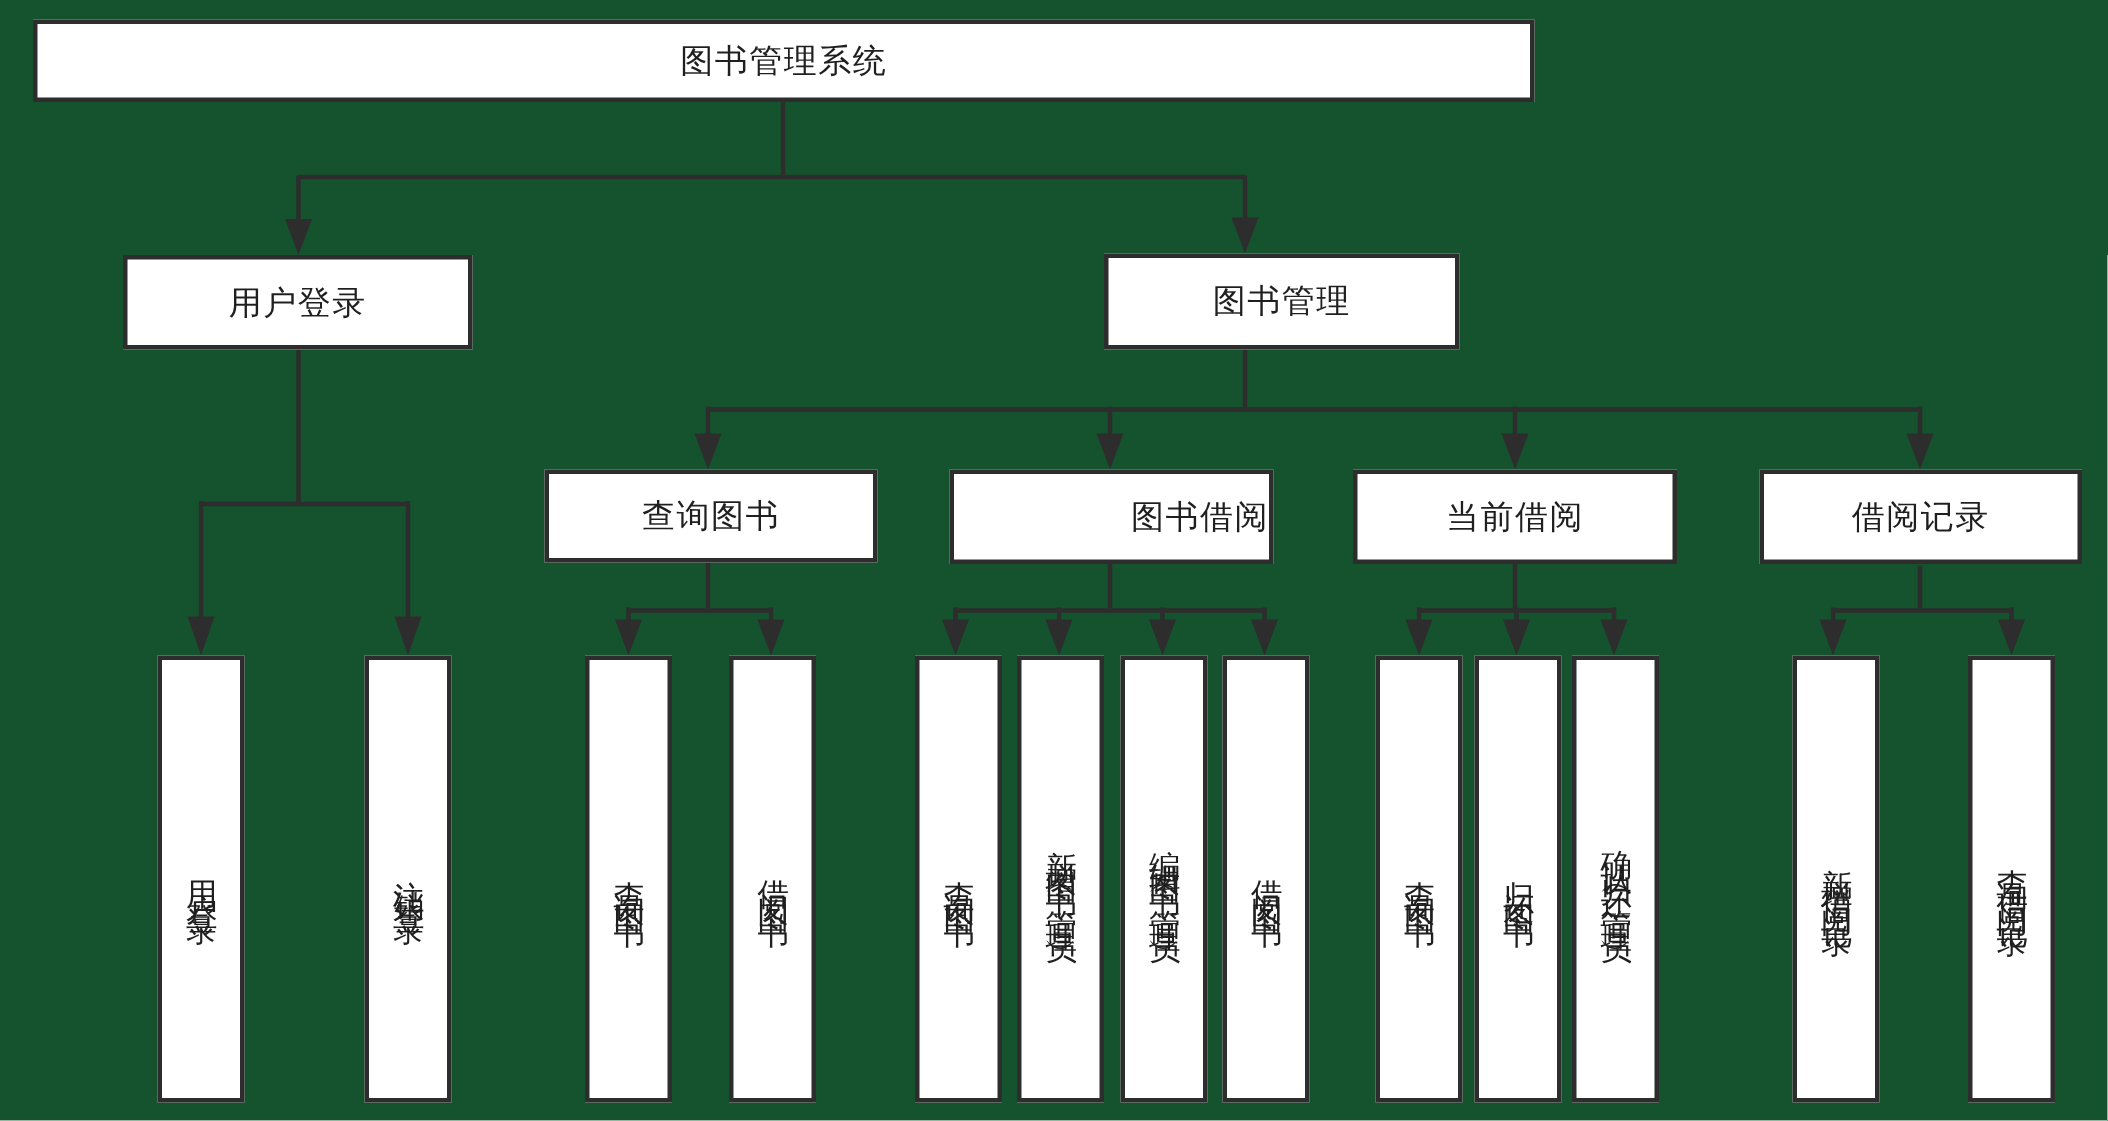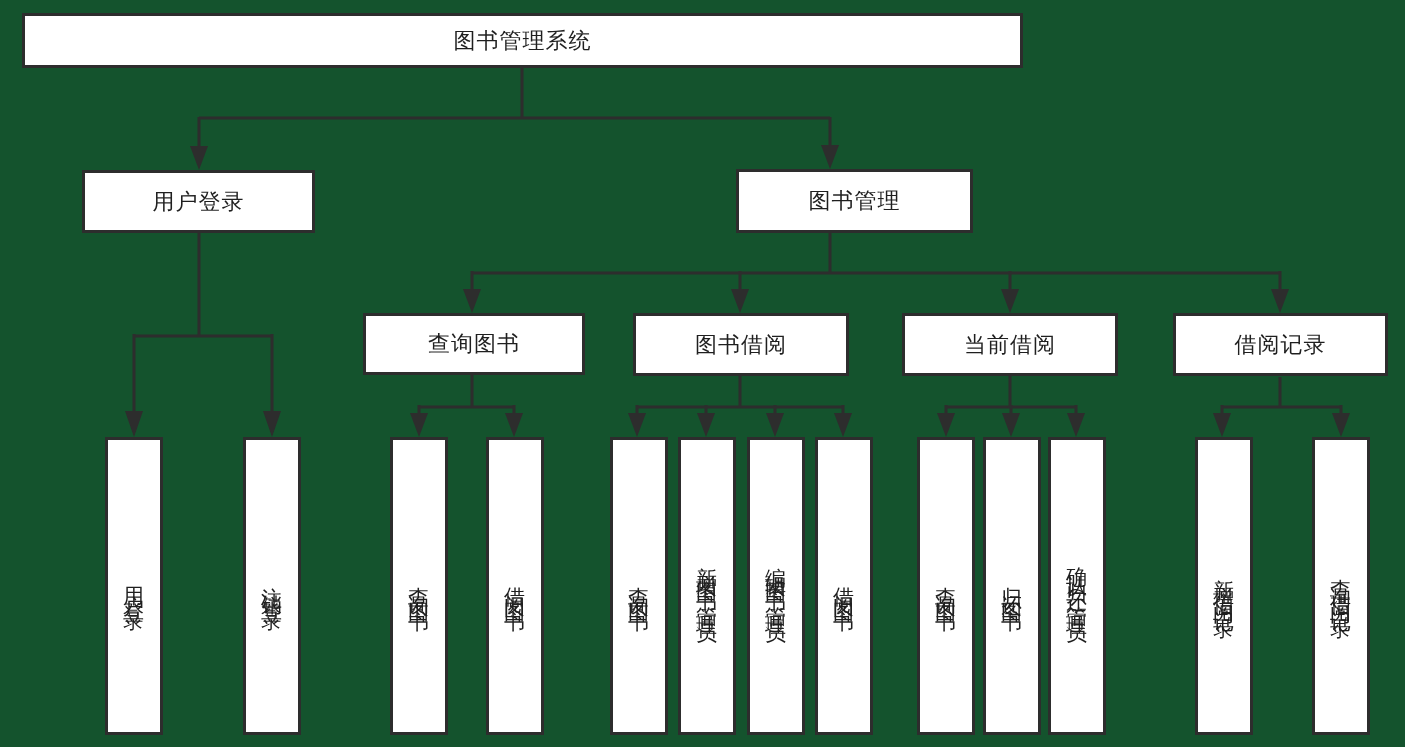--- a/index.html
+++ b/index.html
@@ -28,21 +28,21 @@
     line-height:1;
     white-space:nowrap;
   }
   
   .b-root{left:22px;top:13px;width:1001px;height:55px;}
   
   .b-user-login{left:82px;top:170px;width:233px;height:63px;}
   .b-book-mgmt{left:712px;top:169px;width:237px;height:64px;margin-left:24px;}
   
   .b-new-book-rec{left:363px;top:313px;width:222px;height:62px;}
-  .b-book-borrow{left:633px;top:313px;width:216px;height:63px;}
+  .b-book-borrow{left:633px;top:313px;width:216px;height:63px;justify-content:flex-end;}
   .b-current-borrow{left:902px;top:313px;width:216px;height:63px;}
   .b-borrow-records{left:1173px;top:313px;width:215px;height:63px;}
   
   .leaf{top:437px;width:58px;height:298px;}
   .b-l-user-login{left:105px;}
   .b-l-logout{left:243px;}
   .b-l-nbr-query{left:390px;}
   .b-l-nbr-borrow{left:486px;}
   .b-l-bb-query{left:610px;}
   .b-l-bb-add{left:678px;}

